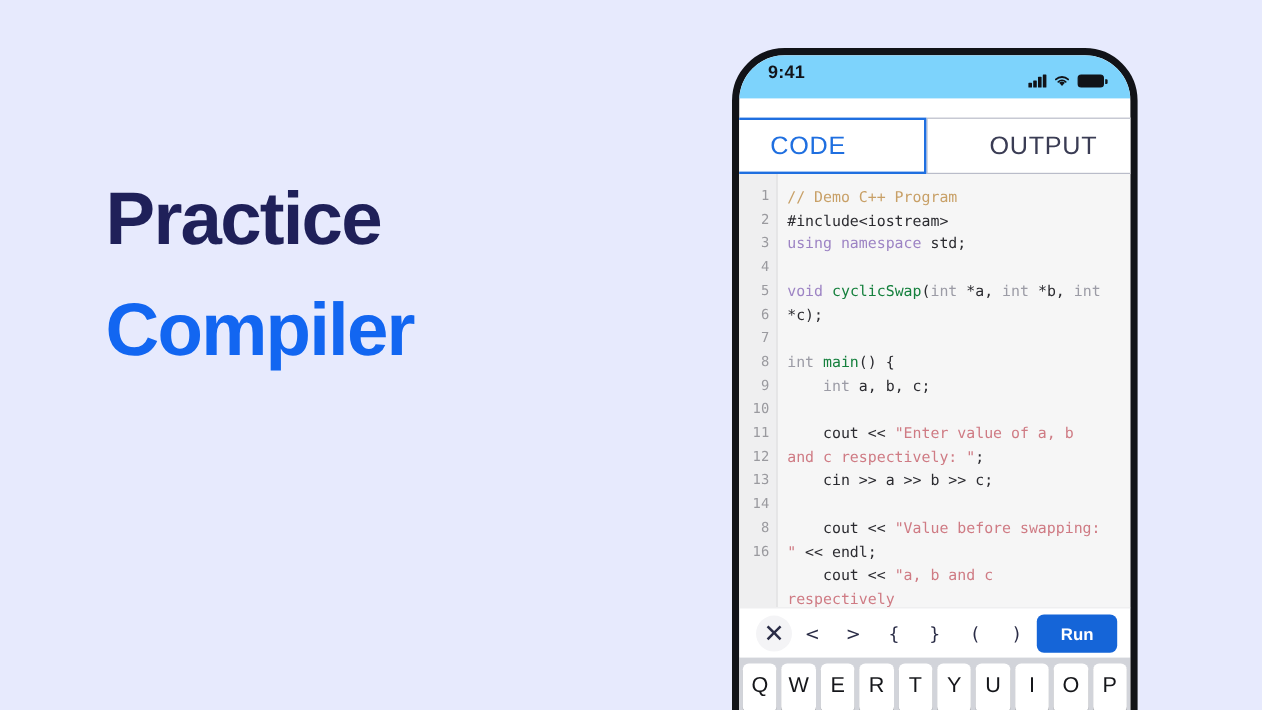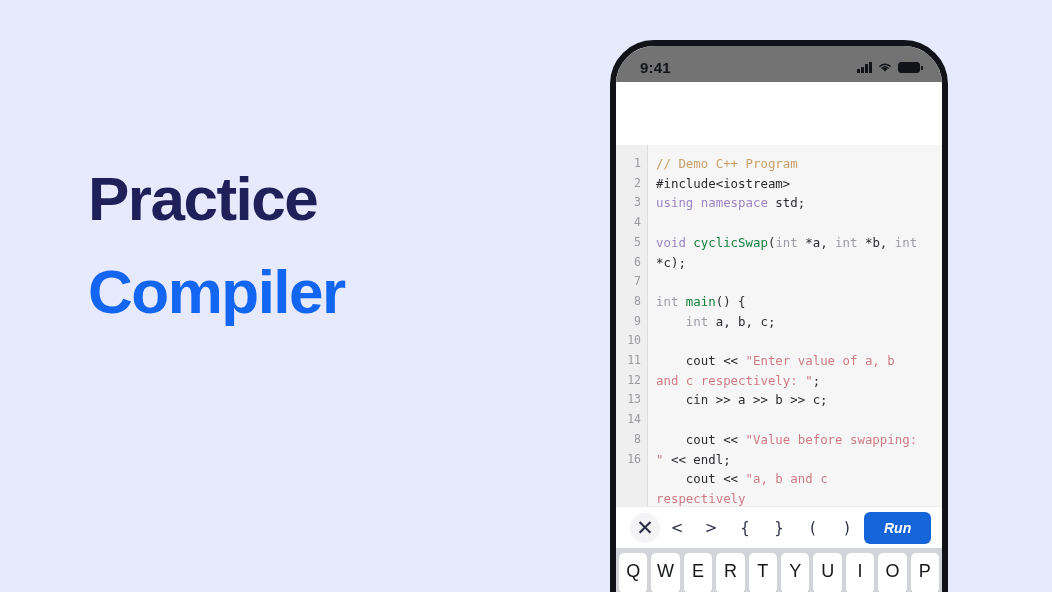--- a/index.html
+++ b/index.html
@@ -26,21 +26,20 @@
   }
   .promo-line {
     font-family: "Liberation Sans", sans-serif;
     font-size: 62px;
     font-weight: bold;
     line-height: 1.08;
     letter-spacing: -1.5px;
     color: #1f2059;
     white-space: nowrap;
     margin-bottom: 26px;
-    margin-top: 16px;
   }
   .promo-line:last-child { margin-bottom: 0; }
   .accent { color: #1266f1; }
 
   
   .phone {
     position: absolute;
     left: 610px;
     top: 40px;
     width: 338px;
@@ -49,24 +48,23 @@
     border-top-left-radius: 44px;
     border-top-right-radius: 44px;
     background: #ffffff;
     overflow: hidden;
   }
 
   
   .statusbar {
     height: 36px;
     display: flex;
-    align-items: center;
     justify-content: space-between;
     padding: 6px 22px 0 24px;
-    background: #737373;
+    background: #7dd3fc;
   }
   .status-time {
     font-size: 15px;
     font-weight: bold;
     color: #111318;
     letter-spacing: 0.2px;
   }
   .status-icons {
     display: flex;
     align-items: center;
@@ -199,21 +197,20 @@
     margin-right: 6px;
     background: #1565d8;
     color: #ffffff;
     font-size: 14px;
     font-weight: bold;
     border: none;
     border-radius: 6px;
     padding: 8px 20px;
     cursor: pointer;
     font-family: "Liberation Sans", sans-serif;
-    font-style: italic;
   }
 
   
   .keyboard {
     position: absolute;
     left: 0; right: 0;
     bottom: 0;
     height: 46px;
     background: #d2d4da;
     padding: 5px 3px 0 3px;
@@ -262,20 +259,28 @@
         </span>
       <svg width="16" height="12" viewBox="0 0 16 12">
         <path d="M8 10.6 L5.6 7.9 a3.6 3.6 0 0 1 4.8 0 Z" fill="#111318"></path>
         <path d="M2.9 5.2 a7.4 7.4 0 0 1 10.2 0" stroke="#111318" stroke-width="1.5" fill="none" stroke-linecap="round"></path>
         <path d="M4.9 7.2 a4.6 4.6 0 0 1 6.2 0" stroke="#111318" stroke-width="1.4" fill="none" stroke-linecap="round"></path>
       </svg>
       <span class="batt"></span>
     </div>
   </div>
 
+  <div class="tabbar">
+    <div class="tab active">
+      <span>CODE</span>
+    </div>
+    <div class="tab">
+      <span>OUTPUT</span>
+    </div>
+  </div>
 
   <div class="editor">
     <div class="gutter">
         <div>1</div>
         <div>2</div>
         <div>3</div>
         <div>4</div>
         <div>5</div>
         <div></div>
         <div>6</div>

